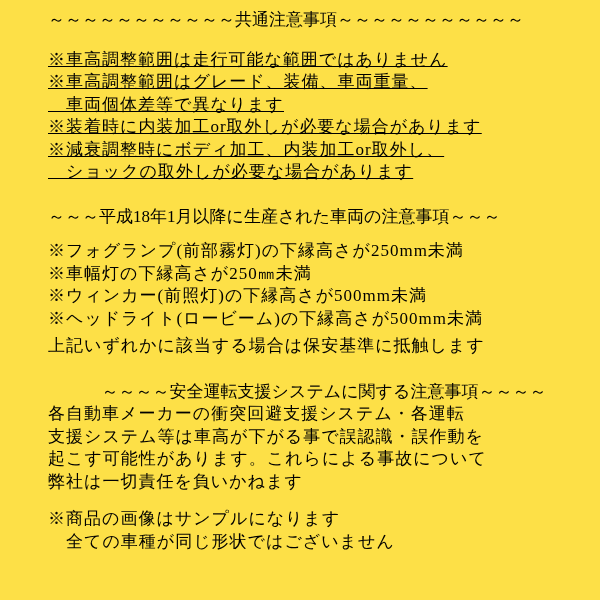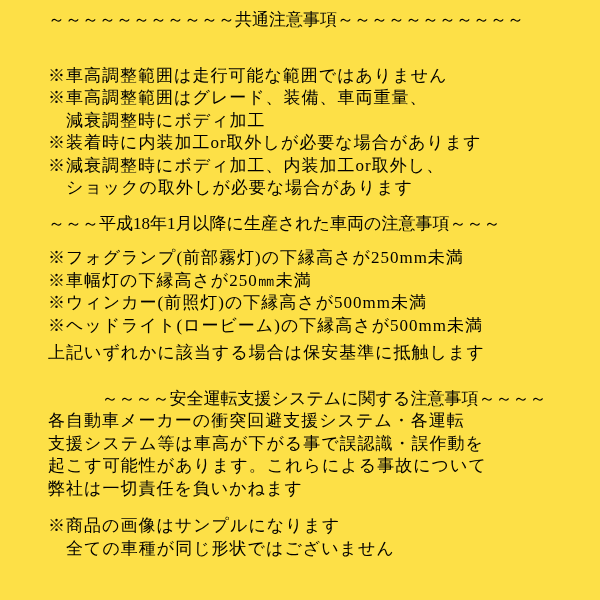--- a/index.html
+++ b/index.html
@@ -21,39 +21,39 @@
     line-height: 22.5px;
   }
   .header {
     white-space: pre;
     letter-spacing: 0px;
   }
   .para .line {
     white-space: pre;
     letter-spacing: 1px;
   }
-  .s1 { margin-top: 33px; }
-  .s2 { margin-top: 13px; }
+  .s1 { margin-top: 17px; text-decoration: underline; }
+  .s2 { margin-top: 22px; }
   .s3 { margin-top: 12px; }
   .s4 { margin-top: 5px;  }
   .s5 { margin-top: 23px; text-align: center; }
   .s6 { }
   .s7 { margin-top: 15px; }
 </style>
 </head>
 <body>
 
 <div class="page">
 
   <div class="header s0">～～～～～～～～～～～共通注意事項～～～～～～～～～～～</div>
 
   <div class="para s1">
     <div class="line">※車高調整範囲は走行可能な範囲ではありません</div>
     <div class="line">※車高調整範囲はグレード、装備、車両重量、</div>
-    <div class="line">　減衰調整時にボディ加工</div>
+    <div class="line">　車両個体差等で異なります</div>
     <div class="line">※装着時に内装加工or取外しが必要な場合があります</div>
     <div class="line">※減衰調整時にボディ加工、内装加工or取外し、</div>
     <div class="line">　ショックの取外しが必要な場合があります</div>
   </div>
 
   <div class="header s2">～～～平成18年1月以降に生産された車両の注意事項～～～</div>
 
   <div class="para s3">
     <div class="line">※フォグランプ(前部霧灯)の下縁高さが250mm未満</div>
     <div class="line">※車幅灯の下縁高さが250㎜未満</div>

